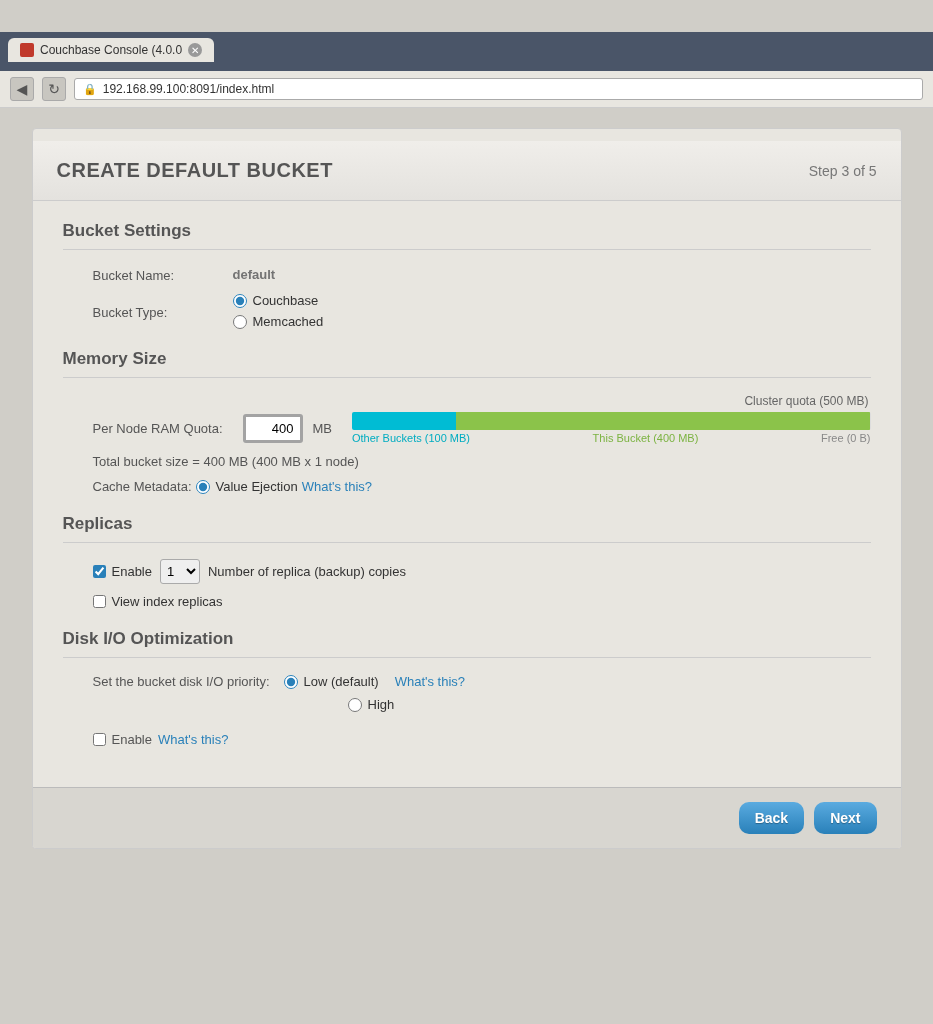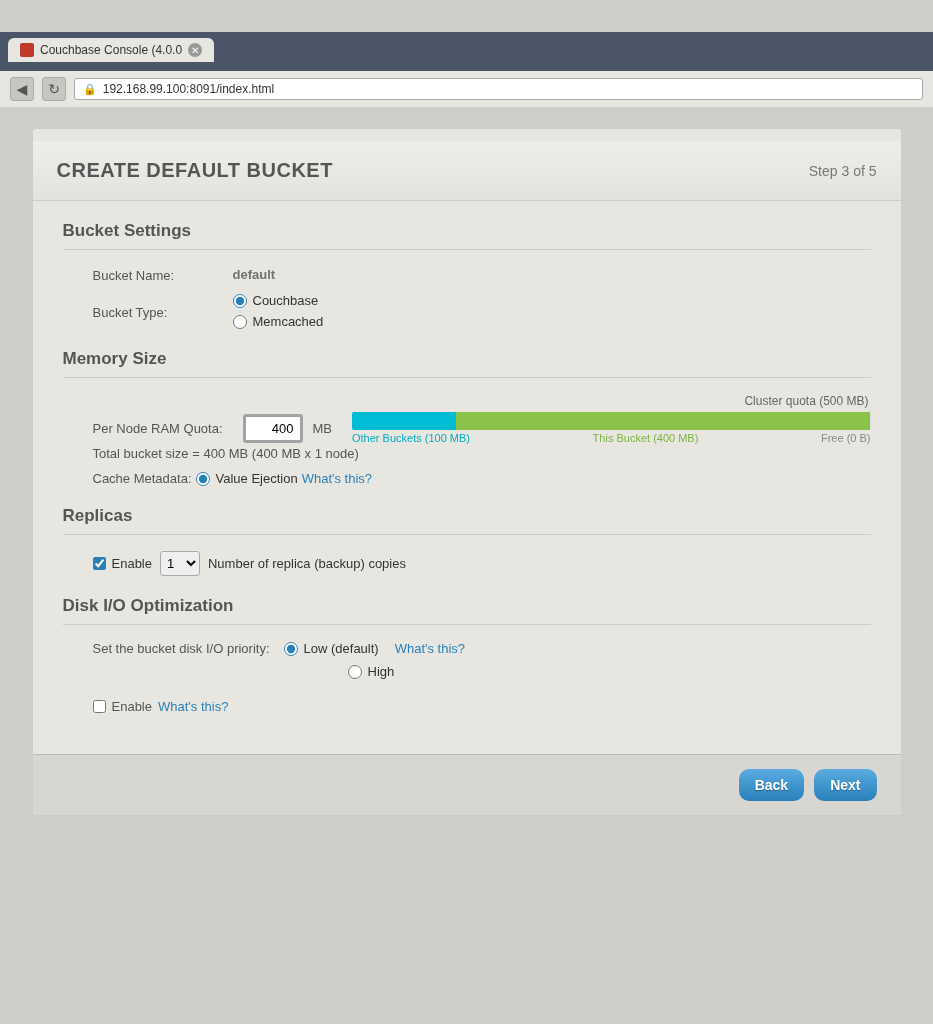--- a/index.html
+++ b/index.html
@@ -190,21 +190,21 @@
       text-align: right;
       color: #666;
       font-size: 12px;
       margin-bottom: 4px;
       padding-right: 2px;
     }
     .ram-row {
       display: flex;
       align-items: center;
       gap: 10px;
-      margin-bottom: 2px;
+      margin-bottom: 10px;
     }
     .ram-label {
       color: #555;
       min-width: 140px;
     }
     .ram-input {
       width: 60px;
       border: 3px solid #a3a3a3;
       border-radius: 3px;
       padding: 4px 6px;
@@ -432,20 +432,24 @@
             <span>Enable</span>
           </label>
           <select class="replica-select">
             <option value="1" selected="">1</option>
             <option value="2">2</option>
             <option value="3">3</option>
           </select>
           <span>Number of replica (backup) copies</span>
         </div>
 
+        <div class="view-index-row">
+          <input type="checkbox" class="checkbox-input" style="">
+          <span>View index replicas</span>
+        </div>
       </div>
 
       <div class="section">
         <div class="section-title">Disk I/O Optimization</div>
 
         <div class="disk-row">
           <span style="color:#555; margin-right:6px;">Set the bucket disk I/O priority:</span>
           <label class="radio-item">
             <input type="radio" class="radio-input" name="disk_io" checked="" style="">
             <span>Low (default)</span>

